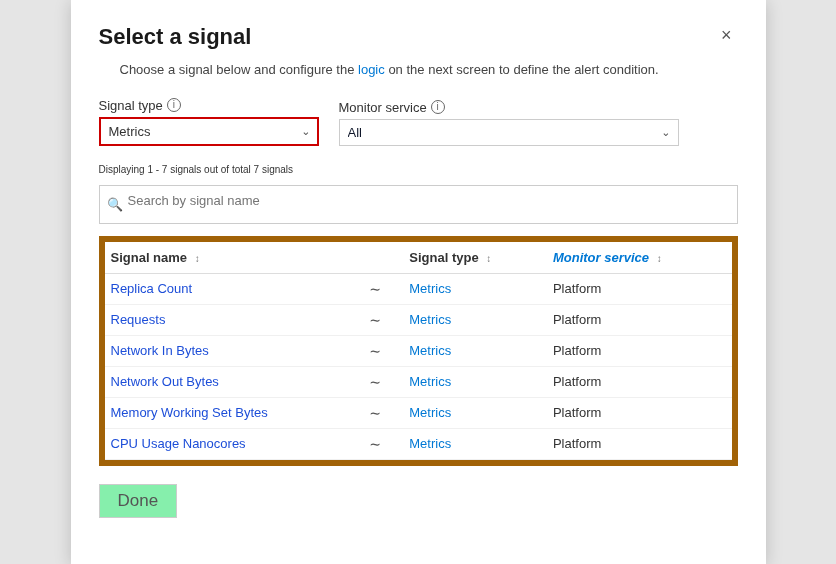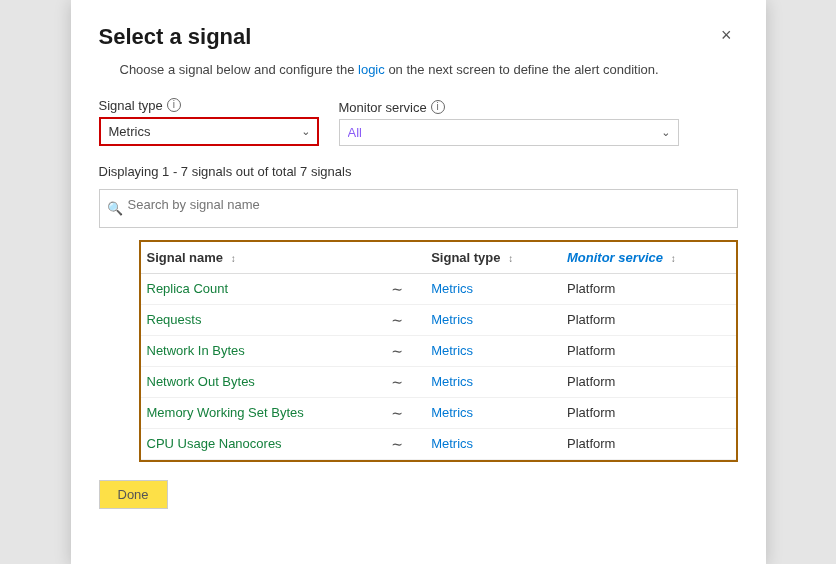--- a/index.html
+++ b/index.html
@@ -106,29 +106,29 @@
       top: 50%;
       transform: translateY(-50%);
       pointer-events: none;
       font-size: 11px;
       color: #555;
     }
     .filter-select-normal {
       border: 1px solid #ccc;
       padding: 5px 30px 5px 8px;
       font-size: 13px;
-      color: #8b5cf6;
+      color: #0f172a;
       background: #fff;
       appearance: none;
       -webkit-appearance: none;
       cursor: pointer;
       width: 340px;
     }
     .displaying-text {
-      font-size: 13px;
+      font-size: 10px;
       color: #333;
       margin-bottom: 10px;
       font-weight: 400;
     }
     .search-box-wrapper {
       position: relative;
       margin-bottom: 12px;
     }
     .search-icon-span {
       position: absolute;
@@ -166,36 +166,35 @@
       color: #777;
       margin-left: 4px;
     }
     th.monitor-col { color: #0078d4; font-weight: 700; font-style: italic; }
     td {
       padding: 7px 6px;
       font-size: 13px;
       border-bottom: 1px solid #f0f0f0;
     }
     td.signal-name-cell a {
-      color: #15803d;
+      color: #1d4ed8;
       text-decoration: none;
       cursor: pointer;
     }
     td.signal-type-cell { color: #0078d4; }
     td.signal-icon-cell { color: #555; font-size: 12px; }
     .table-wrapper {
-      border: 2px solid #a16207;
-      margin-left: 40px;
+      border: 6px solid #a16207;
     }
     .done-btn {
       margin-top: 18px;
       padding: 6px 18px;
-      background: #fde047;
+      background: #86efac;
       border: 1px solid #ccc;
-      font-size: 13px;
+      font-size: 17px;
       color: #555;
       cursor: pointer;
     }
   </style>
 </head>
 <body>
 
 <div class="dialog">
   <div class="dialog-header">
     <h1 class="dialog-title">Select a signal</h1>

